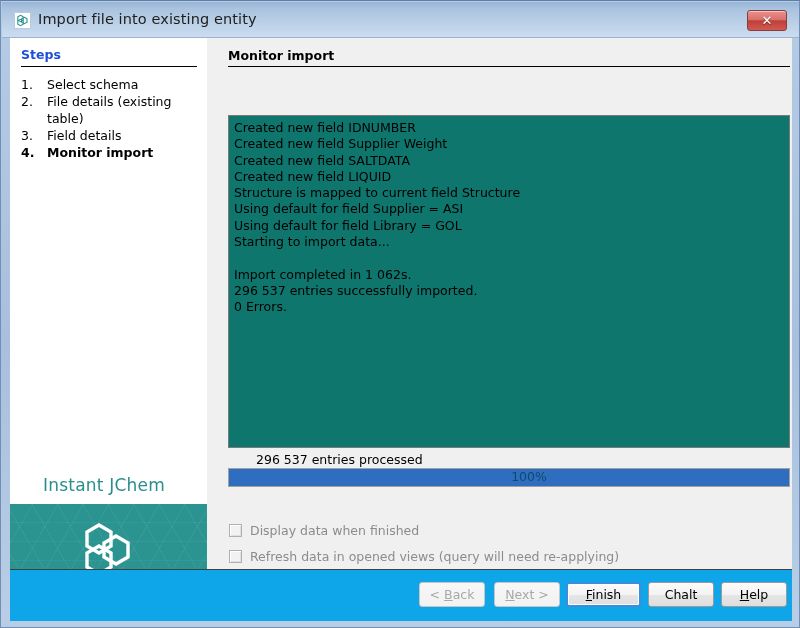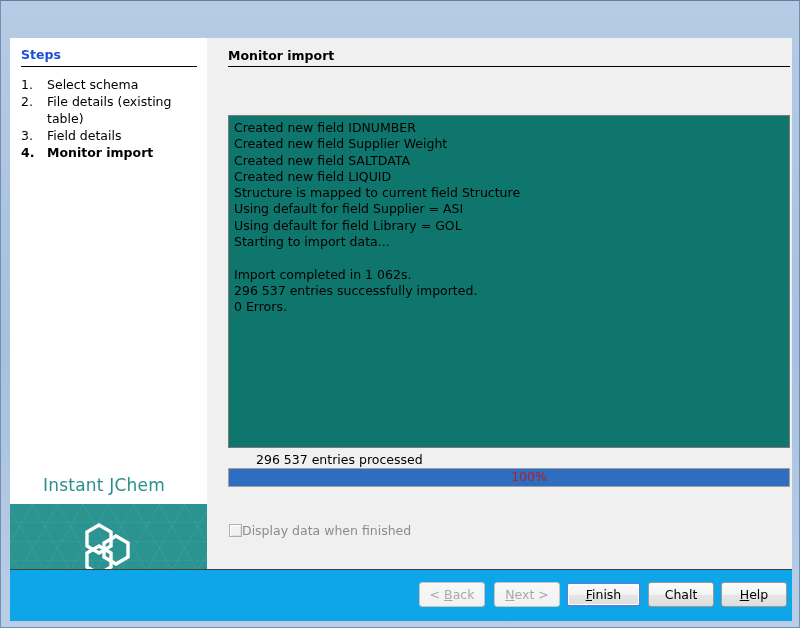--- a/index.html
+++ b/index.html
@@ -208,41 +208,41 @@
     position: absolute;
     left: 0; top: 0;
     height: 100%;
     background: #2f6dc0;
   }
   #progress-text {
     position: absolute;
     left: 0; top: 0; right: 0; bottom: 0;
     display: flex; align-items: center; justify-content: center;
     font-size: 12.5px;
-    color: #b91c1c;
+    color: #0c4a6e;
     line-height: 1;
     margin-left: 40px;
   }
   .check-row {
     position: absolute;
     left: 22px;
     display: flex;
     align-items: center;
   }
   #check-display { top: 485px; }
   #check-refresh { top: 511px; }
   .check-box {
     width: 13px; height: 13px;
     background: #f2f2f2;
     border: 1px solid #b0b0b0;
     box-shadow: inset 1px 1px 0 #ffffff, inset -1px -1px 0 #e0e0e0;
     flex: 0 0 13px;
   }
   .check-label {
-    margin-left: 0;
+    margin-left: 8px;
     font-size: 12.5px;
     color: #8c8c8c;
     white-space: nowrap;
   }
 
   
   #separator {
     position: absolute;
     left: 0; top: 531px;
     width: 782px; height: 1px;
@@ -282,20 +282,35 @@
   #btn-finish { left: 556px; width: 75px; }
   #btn-cancel { left: 638px; width: 66px; }
   #btn-help   { left: 711px; width: 66px; }
   .mn { text-decoration: underline; }
 </style>
 </head>
 <body>
 
 <div id="window">
 
+  <div id="titlebar">
+    <div id="title-icon">
+      <svg width="13" height="13" viewBox="0 0 26 26" aria-hidden="true">
+        <g fill="none" stroke="#2b9491" stroke-width="2.2">
+          <polygon points="9,2.6 14.4,5.8 14.4,12.2 9,15.4 3.6,12.2 3.6,5.8"></polygon>
+          <polygon points="9,10.6 14.4,13.8 14.4,20.2 9,23.4 3.6,20.2 3.6,13.8"></polygon>
+          <polygon points="16.6,6.6 22,9.8 22,16.2 16.6,19.4 11.2,16.2 11.2,9.8"></polygon>
+        </g>
+      </svg>
+    </div>
+    <div id="title-text">Import file into existing entity</div>
+    <div id="close-button">
+      <div class="glyph">✕</div>
+    </div>
+  </div>
 
   <div id="client">
 
     <div id="steps-panel">
       <div id="steps-title">Steps</div>
       <div id="steps-rule"></div>
       <div id="steps-list">
         <div class="step-row">
           <span class="step-num">1.</span>
           <span class="step-label">Select schema</span>
@@ -351,20 +366,24 @@
       <div id="progress-label">296 537 entries processed</div>
       <div id="progress-track">
         <div id="progress-fill" style="width: 100%; background: rgb(47, 109, 192);"></div>
         <div id="progress-text">100%</div>
       </div>
 
       <div class="check-row" id="check-display">
         <span class="check-box"></span>
         <span class="check-label">Display data when finished</span>
       </div>
+      <div class="check-row" id="check-refresh">
+        <span class="check-box"></span>
+        <span class="check-label">Refresh data in opened views (query will need re-applying)</span>
+      </div>
     </div>
 
     <div id="separator"></div>
 
     <div id="buttonbar">
       <div class="wiz-button disabled" id="btn-back">
         <span><span>&lt; </span><span class="mn">B</span><span>ack</span></span>
       </div>
       <div class="wiz-button disabled" id="btn-next">
         <span><span></span><span class="mn">N</span><span>ext &gt;</span></span>

